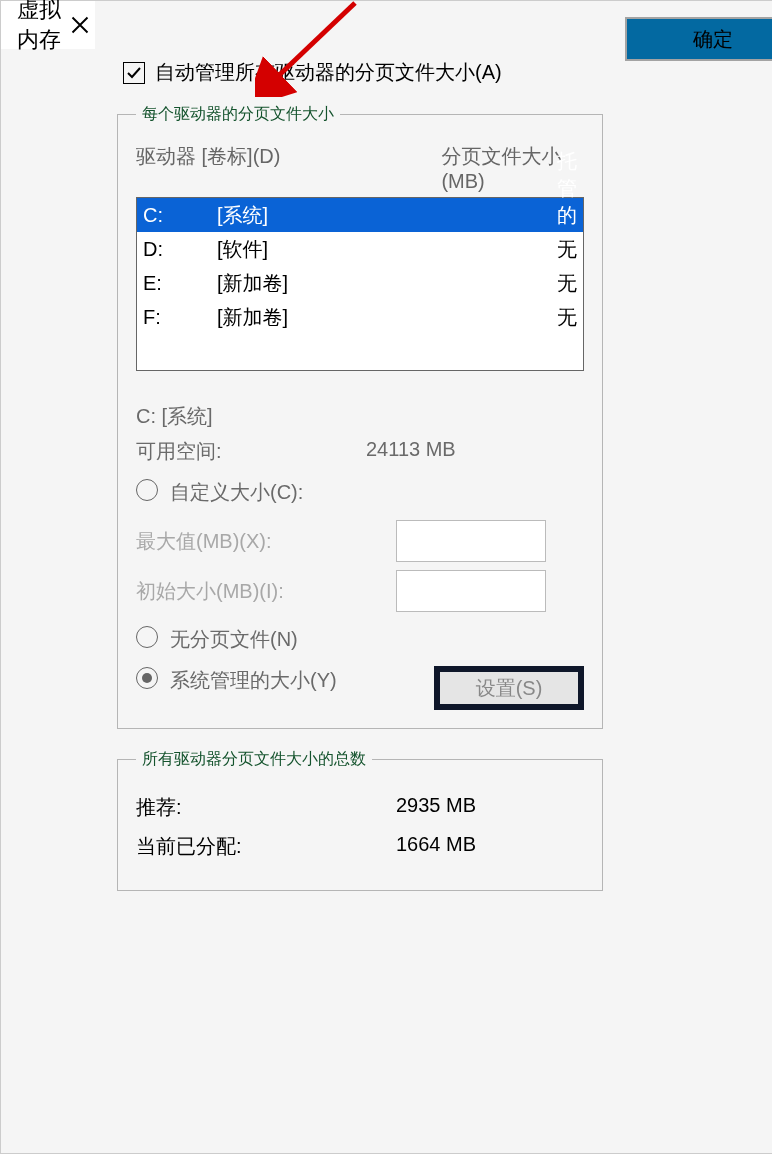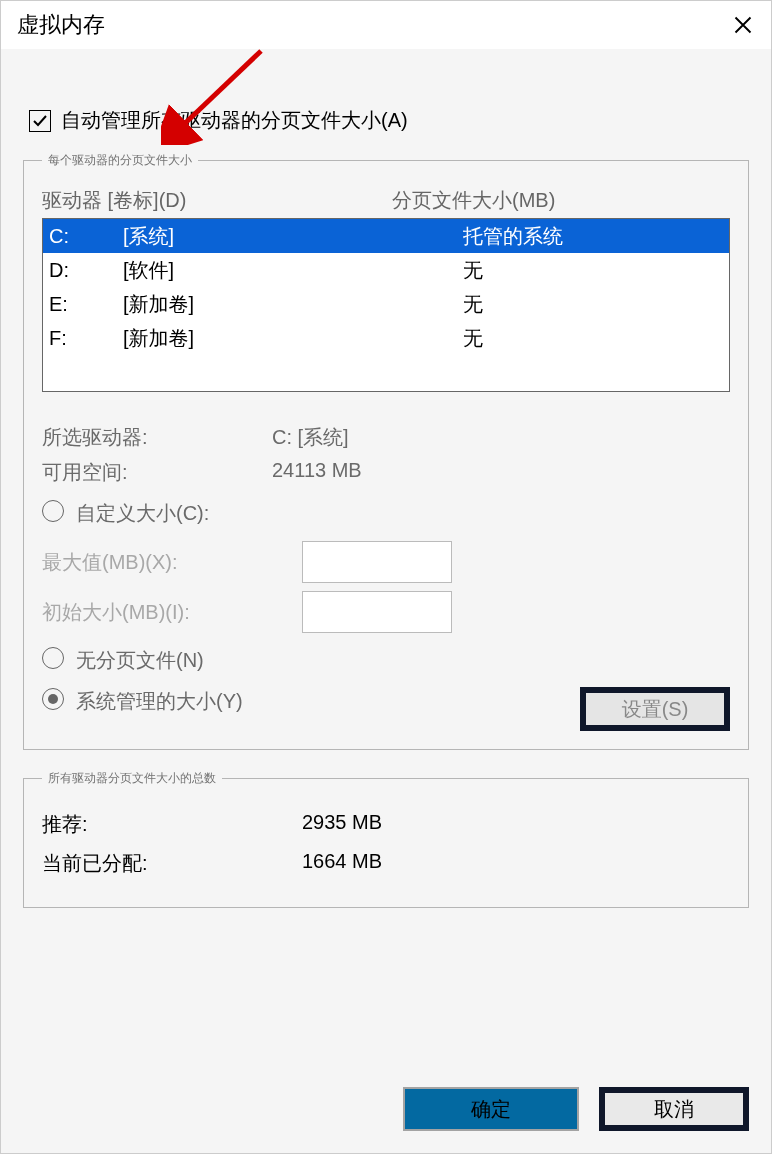--- a/index.html
+++ b/index.html
@@ -1,27 +1,27 @@
 <!DOCTYPE html>
 <html><head>
 <meta charset="utf-8">
 <style>
   *{box-sizing:border-box;margin:0;padding:0}
   body{font-family:"Microsoft YaHei","Segoe UI",sans-serif;font-size:20px;color:#000;background:#f0f0f0;width:772px;height:1154px;overflow:hidden}
-  .window{width:772px;height:1154px;background:#f5f5f5;display:flex;flex-direction:column;border:1px solid #ccc}
+  .window{width:772px;height:1154px;background:#f5f5f5;display:flex;flex-direction:row;border:1px solid #ccc}
   .titlebar{display:flex;align-items:center;justify-content:space-between;background:#fff;height:48px;padding:0 0 0 16px}
   .titlebar h1{font-size:22px;font-weight:400}
   .close-btn{width:56px;height:48px;display:flex;align-items:center;justify-content:center;font-size:26px;cursor:pointer}
   .body{flex:1;padding:18px 22px 0 22px;position:relative;background:#f5f5f5}
   .arrow{position:absolute;top:-4px;left:160px;pointer-events:none}
   .chk-row{display:flex;align-items:center;gap:10px;margin:40px 0 18px 6px}
   .checkbox{width:22px;height:22px;border:1.5px solid #000;display:flex;align-items:center;justify-content:center}
   .checkbox svg{width:16px;height:16px}
   fieldset{border:1px solid #b5b5b5;padding:12px 18px 18px 18px;margin-bottom:20px;position:relative}
-  legend{font-size:12px;padding:0 6px;color:#737373}
+  legend{font-size:16px;padding:0 6px;color:#14532d}
   .col-headers{display:flex;color:#666;margin:6px 0 4px 0}
   .col-headers .c1{width:350px}
   .dlist{border:1px solid #666;background:#fff}
   .drow{display:flex;align-items:center;height:34px;padding:0 6px;font-size:20px}
   .drow.sel{background:#0a63d6;color:#fff}
   .drow .dlabel{width:74px}
   .drow .dvol{width:340px}
   .drow .dsz{flex:1}
   .spacer{height:36px}
   .info{display:flex;margin:8px 0;color:#6a6a6a}
@@ -104,21 +104,20 @@
           <span class="dlabel">F:</span>
           <span class="dvol">[新加卷]</span>
           <span class="dsz">无</span>
         </div>
         <div class="spacer"></div>
       </div>
 
       <div style="height:24px"></div>
 
       <div class="info">
-        <span class="ilabel">所选驱动器:</span>
         <span class="ival">C:  [系统]</span>
       </div>
       <div class="info">
         <span class="ilabel">可用空间:</span>
         <span class="ival">24113 MB</span>
       </div>
 
       <div class="radio-row">
         <span class="radio"></span>
         <span>自定义大小(C):</span>

